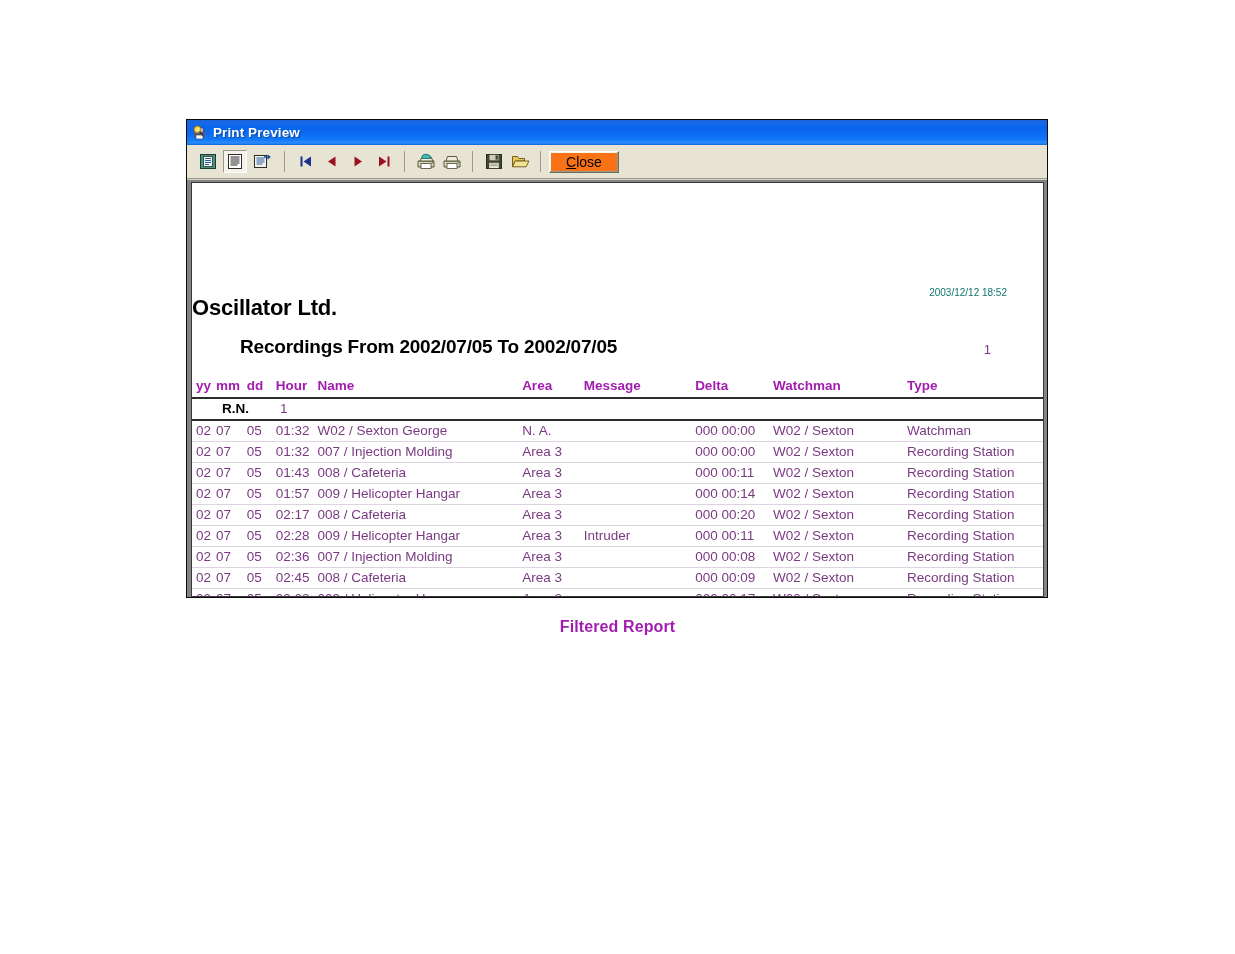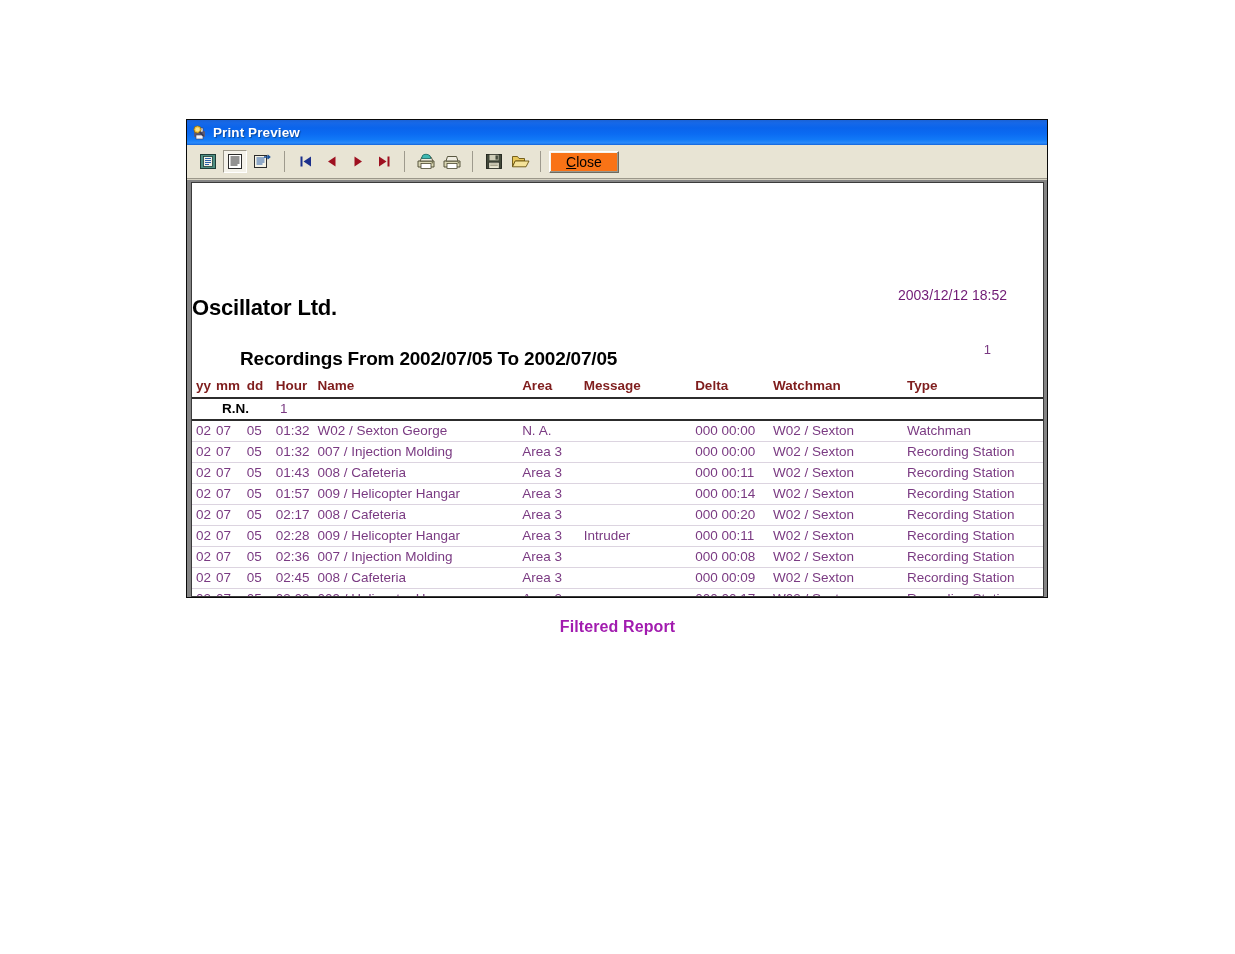--- a/index.html
+++ b/index.html
@@ -153,22 +153,22 @@
     left: 0; top: 0; right: 0; bottom: 0;
     padding: 0 8px;
     box-sizing: border-box;
   }
 
   
   .rpt-stamp {
     position: absolute;
     right: 36px;
     top: 104px;
-    font-size: 14px;
-    color: #701a75;
+    font-size: 10px;
+    color: #0f766e;
     font-family: "Liberation Sans", sans-serif;
     white-space: nowrap;
   }
   .rpt-pageno {
     position: absolute;
     right: 52px;
     top: 159px;
     font-size: 13px;
     color: #7a3a82;
     font-family: "Liberation Sans", sans-serif;
@@ -180,21 +180,21 @@
     text-align: left;
     font-size: 22px;
     font-weight: bold;
     color: #000000;
     font-family: "Liberation Sans", sans-serif;
     letter-spacing: -0.2px;
   }
   .rpt-subtitle {
     position: absolute;
     left: 48px;
-    top: 165px;
+    top: 153px;
     font-size: 19px;
     font-weight: bold;
     color: #000000;
     font-family: "Liberation Sans", sans-serif;
     letter-spacing: -0.2px;
   }
 
   
   .rpt-table {
     position: absolute;
@@ -206,21 +206,21 @@
   }
   .row {
     display: flex;
     align-items: center;
     height: 20px;
     line-height: 20px;
     white-space: nowrap;
   }
   .row.hdr {
     font-weight: bold;
-    color: #7f1d1d;
+    color: #a21caf;
     height: 22px;
     line-height: 22px;
     border-bottom: 2px solid #2c2c2c;
   }
   .row.rn {
     height: 20px;
     line-height: 20px;
     border-bottom: 2px solid #2c2c2c;
   }
   .row.data {

